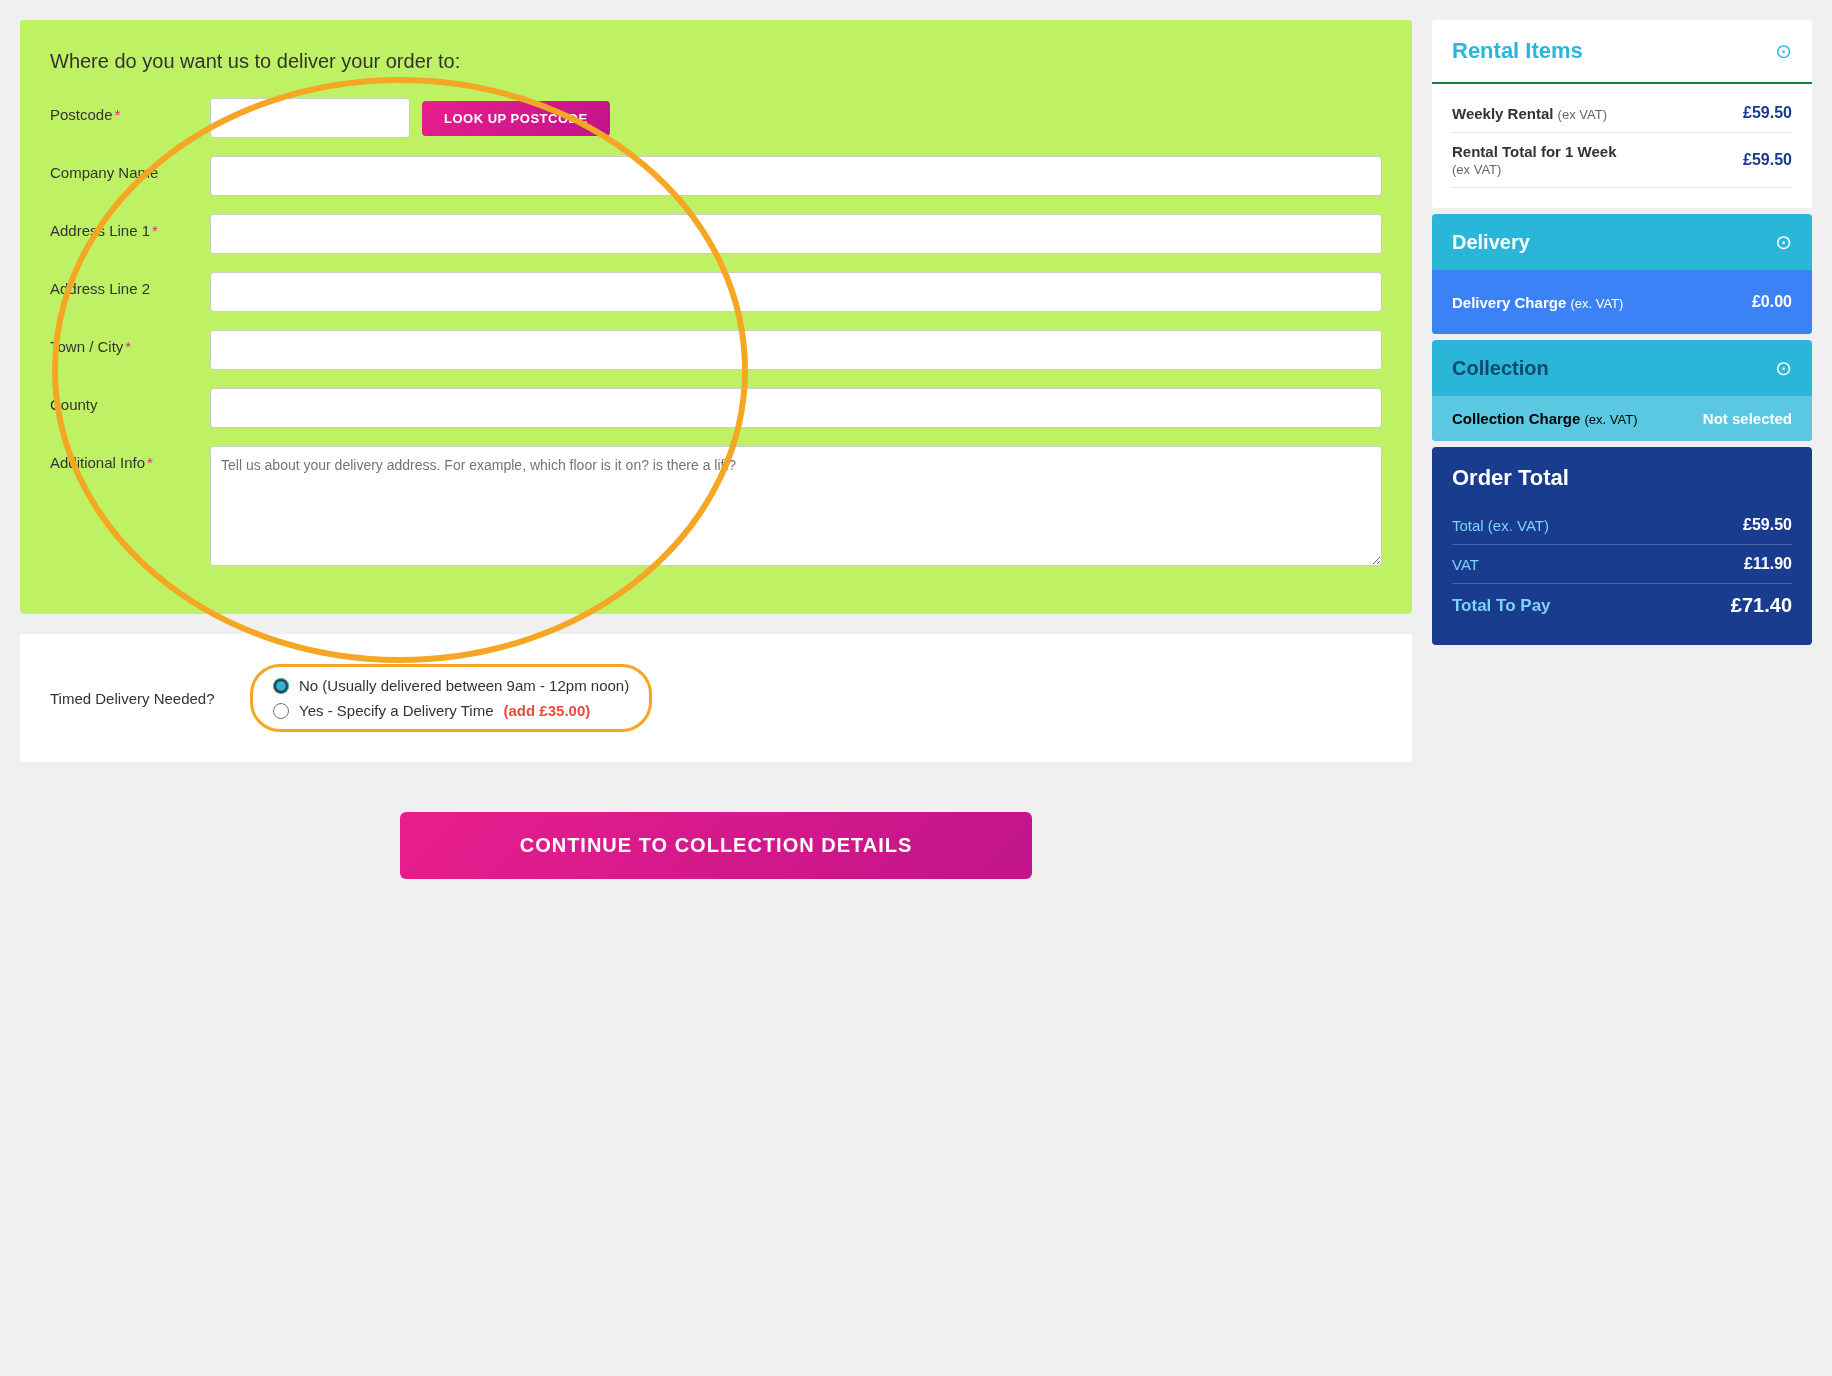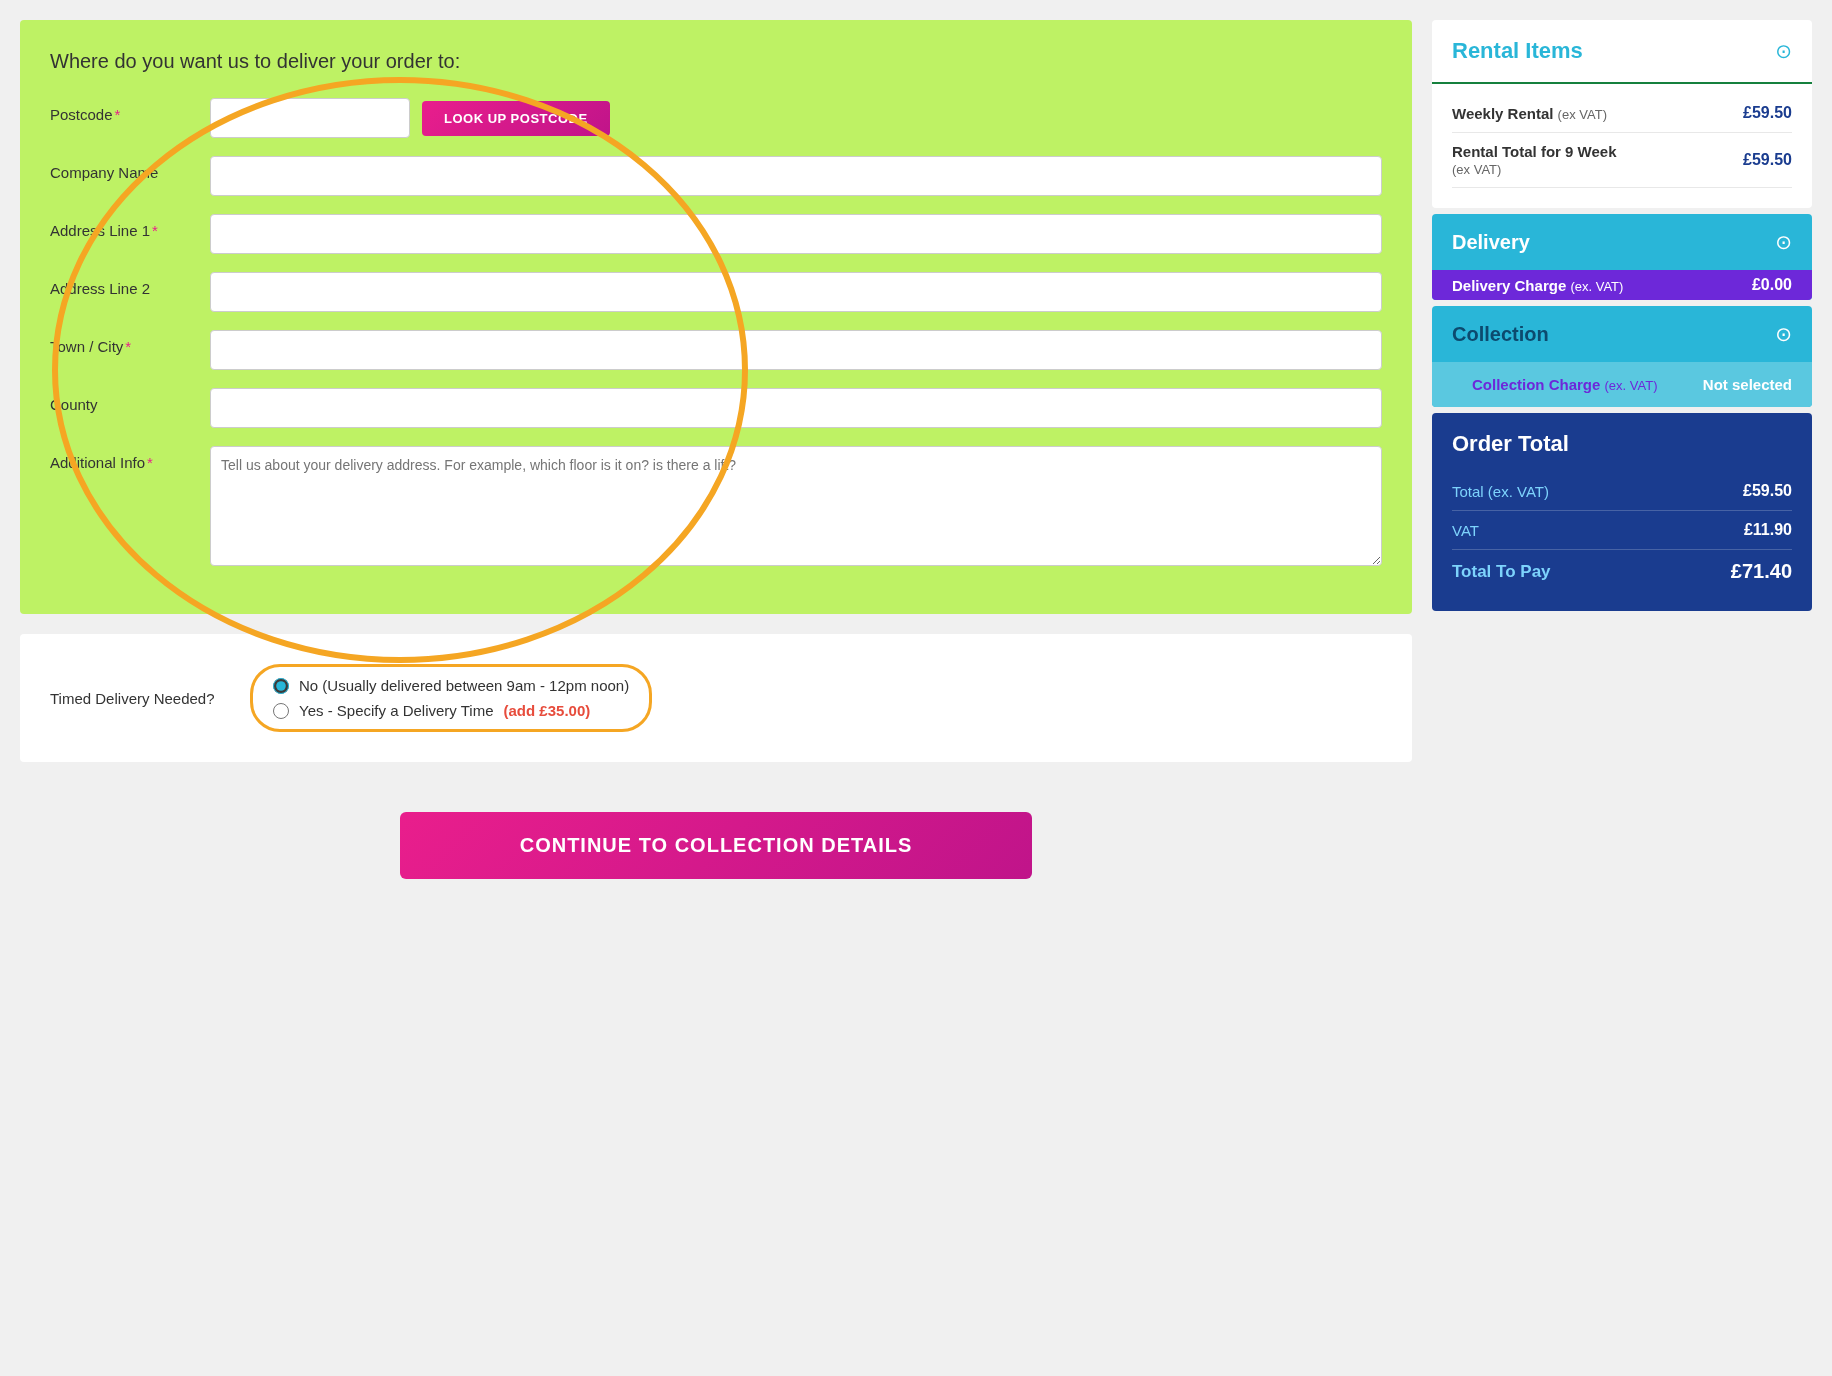--- a/index.html
+++ b/index.html
@@ -264,22 +264,22 @@
       padding: 16px 20px;
     }
 
     .delivery-title {
       font-size: 20px;
       font-weight: bold;
       color: #fff;
     }
 
     .delivery-body {
-      background: #6d28d9;
-      padding: 6px 20px;
+      background: #3b82f6;
+      padding: 23px 20px;
       border-radius: 0 0 4px 4px;
     }
 
     .delivery-charge-row {
       display: flex;
       justify-content: space-between;
       align-items: center;
     }
 
     .delivery-charge-label {
@@ -326,23 +326,22 @@
     }
 
     .collection-charge-row {
       display: flex;
       justify-content: space-between;
       align-items: flex-start;
     }
 
     .collection-charge-label {
       font-size: 15px;
-      color: #6d28d9;
-      font-weight: bold;
-      margin-left: 20px;
+      color: #000000;
+      font-weight: bold;
     }
 
     .collection-charge-label .ex-vat {
       font-size: 13px;
       font-weight: normal;
     }
 
     .collection-charge-value {
       color: #fff;
       font-weight: bold;
@@ -524,21 +523,21 @@
       <div class="rental-items-body">
         <div class="price-row">
           <div class="price-label">
             <strong>Weekly Rental</strong>
             <span class="ex-vat">(ex VAT)</span>
           </div>
           <div class="price-value">£59.50</div>
         </div>
         <div class="price-row">
           <div class="price-label">
-            <strong>Rental Total for 9 Week</strong>
+            <strong>Rental Total for 1 Week</strong>
             <span class="ex-vat"> <br><span>(ex VAT)</span></span>
           </div>
           <div class="price-value">£59.50</div>
         </div>
       </div>
     </div>
 
     <div class="delivery-section">
       <div class="delivery-header">
         <span class="delivery-title">Delivery</span>

